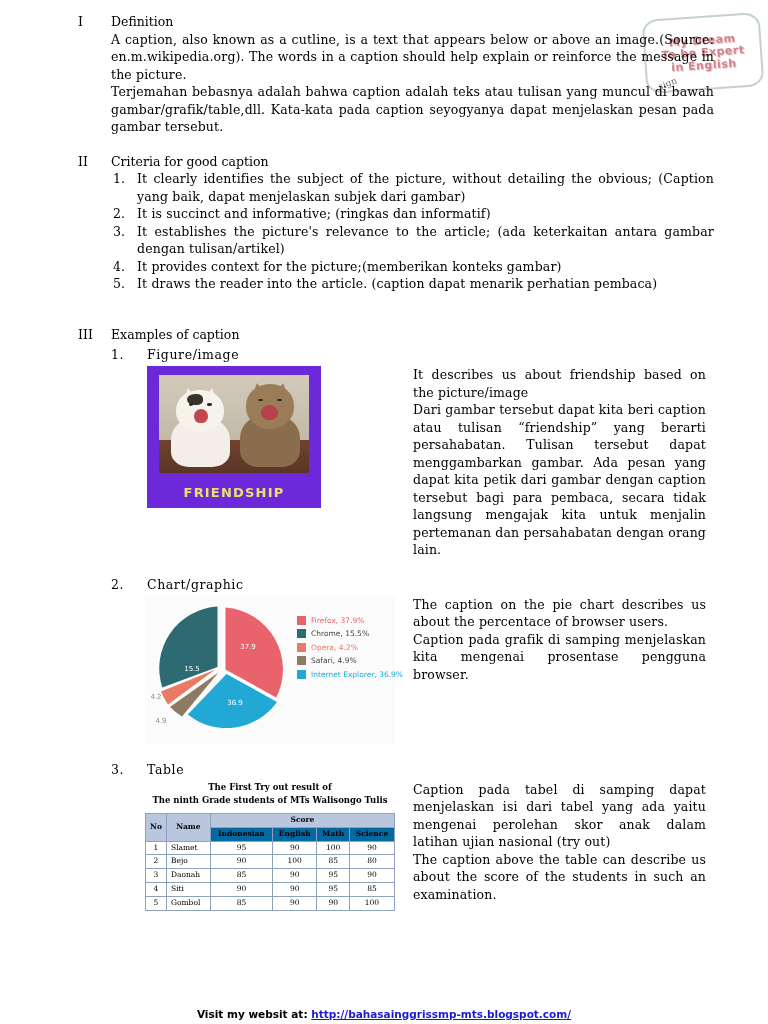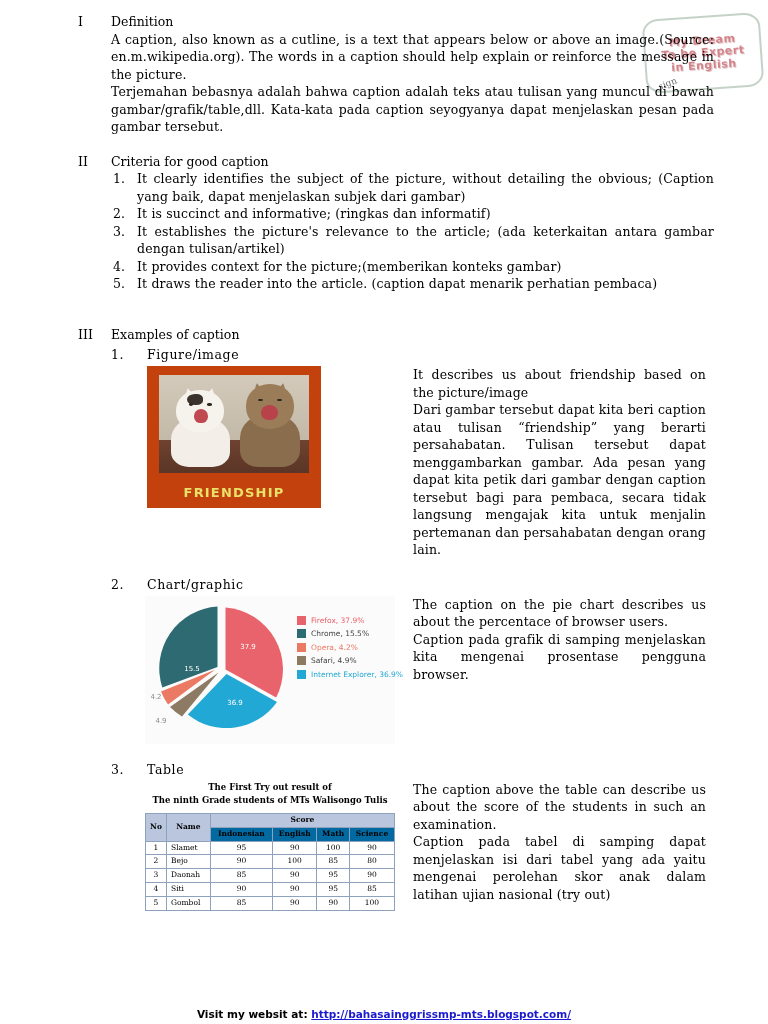--- a/index.html
+++ b/index.html
@@ -163,21 +163,21 @@
     text-align: justify;
     letter-spacing: 0.15px;
     padding-left: 12px;
     padding-right: 8px;
   }
 
   
   .poster {
     width: 174px;
     height: 142px;
-    background: #c2410c;
+    background: #6d28d9;
     display: flex;
     flex-direction: column;
     align-items: center;
     justify-content: flex-start;
     padding-top: 9px;
     box-sizing: border-box;
   }
   .poster-photo {
     width: 150px;
     height: 98px;
@@ -599,22 +599,22 @@
                   <td>85</td>
                   <td>90</td>
                   <td>90</td>
                   <td>100</td>
                 </tr>
               </tbody>
             </table>
           </div>
         </div>
         <div class="ex-right">
+          <div>Caption pada tabel di samping dapat menjelaskan isi dari tabel yang ada yaitu mengenai perolehan skor anak dalam latihan ujian nasional (try out)</div>
           <div>The caption above the table can describe us about the score of the students in such an examination.</div>
-          <div>Caption pada tabel di samping dapat menjelaskan isi dari tabel yang ada yaitu mengenai perolehan skor anak dalam latihan ujian nasional (try out)</div>
         </div>
       </div>
     </div>
   </div>
 
   <div class="footer">
     <span>Visit my websit at: </span><a class="url" href="#">http://bahasainggrissmp-mts.blogspot.com/</a>
   </div>
 
 </div>

